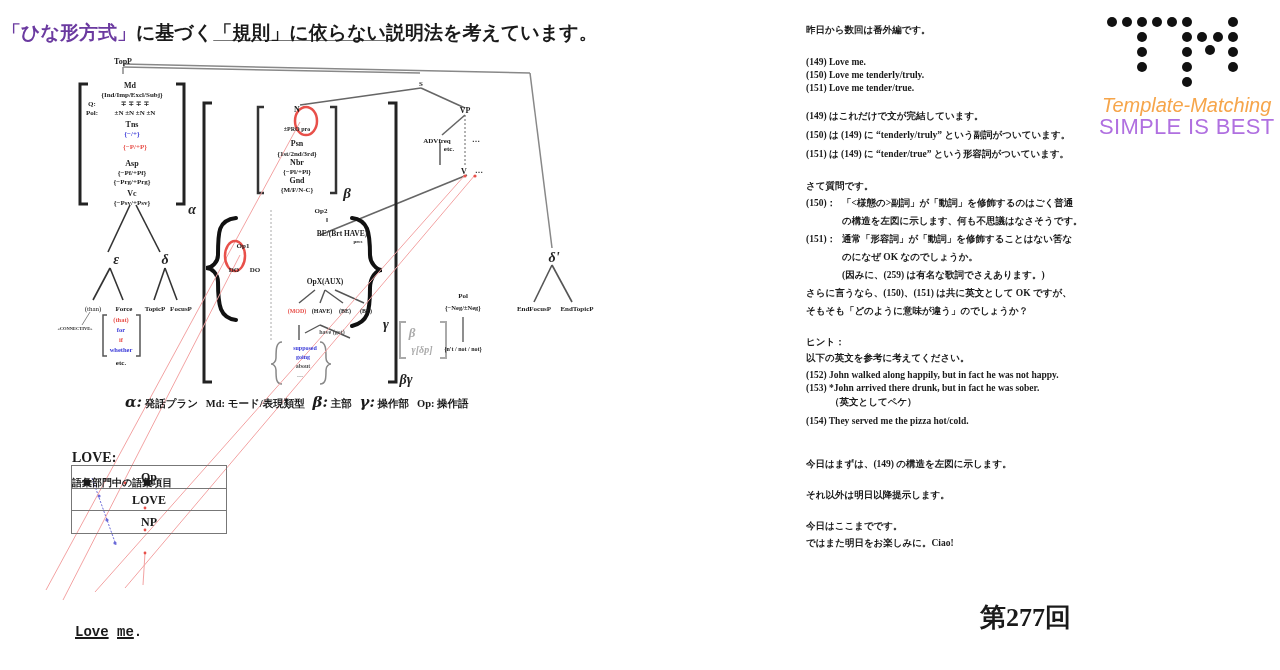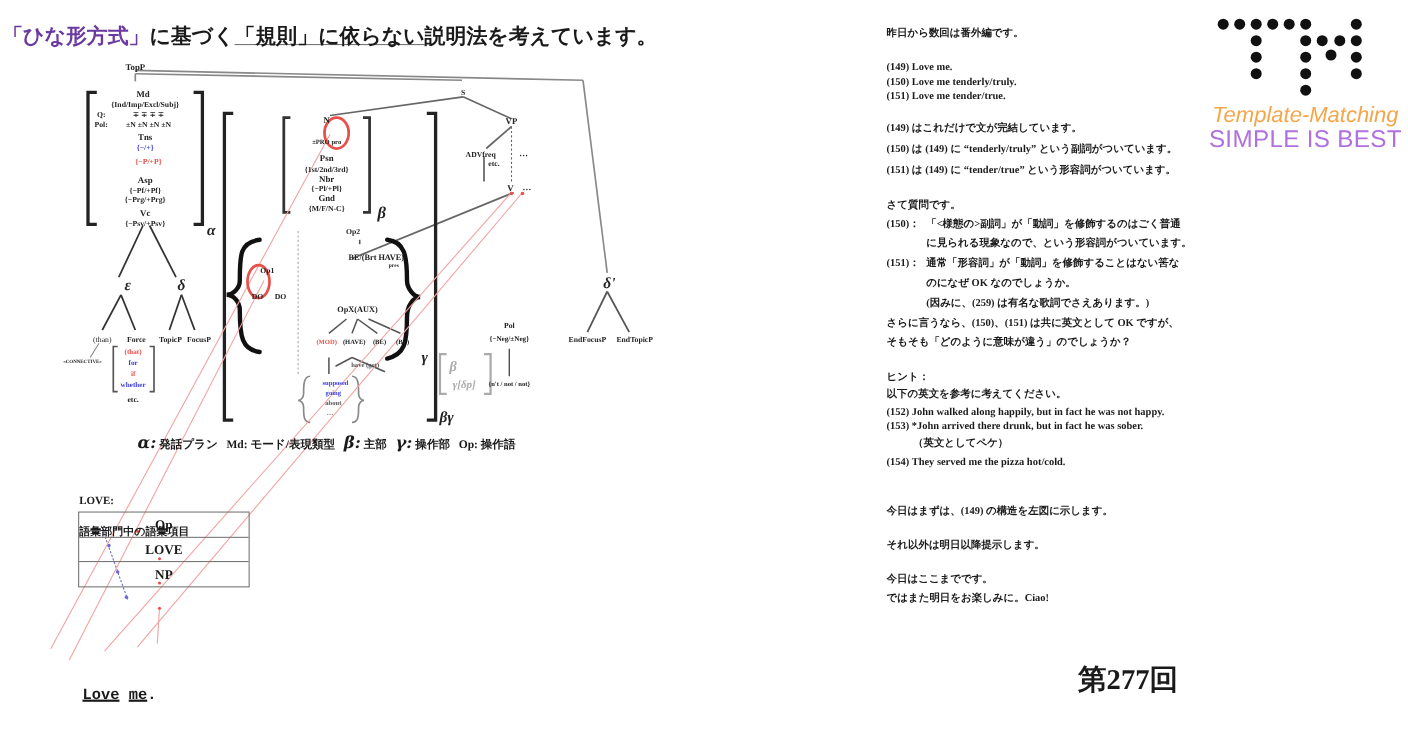--- a/index.html
+++ b/index.html
@@ -8,21 +8,21 @@
   .abs { position:absolute; }
   .title { left:2px; top:20px; font-size:19px; font-weight:bold; white-space:nowrap; }
   .title .purple { color:#6b3aa0; }
   .title .ul { text-decoration:underline; text-decoration-color:#777; }
   svg.diagram { position:absolute; left:0; top:0; }
   .t { font-family:"Liberation Serif","DejaVu Serif",serif; font-weight:bold; }
   .rt { position:absolute; font-size:9.5px; font-weight:bold; white-space:nowrap; font-family:"Liberation Serif","DejaVu Serif",serif; }
   .legend { left:125px; top:393px; font-size:10.5px; font-weight:bold; white-space:nowrap; font-family:"Liberation Serif",serif; }
   .legend i { font-size:15px; font-family:"DejaVu Serif",serif; }
   .lex-label { left:72px; top:438px; font-size:10px; font-weight:bold; font-family:"Liberation Serif",serif;margin-top:38px; }
-  .lex-title { left:72px; top:450px; font-size:10px; font-weight:bold; font-family:"Liberation Serif",serif; }
+  .lex-title { left:72px; top:450px; font-size:14px; font-weight:bold; font-family:"Liberation Serif",serif; }
   .lex-table { left:71px; top:465px; width:154px; border:1.5px solid #777; }
   .lex-row { height:21.5px; border-bottom:1.5px solid #777; text-align:center; font-size:12px; font-weight:bold; line-height:22px; font-family:"Liberation Serif",serif; }
   .lex-row:last-child { border-bottom:none; }
   .lex-row small { font-size:8px; font-weight:normal; }
   .sentence { left:75px; top:580px; font-size:14px; font-weight:bold; font-family:Liberation Mono, monospace;margin-top:44px; }
   .sentence u { text-decoration-thickness:2px; }
   .episode { left:980px; top:600px; font-size:26px; font-weight:bold; font-family:"Liberation Serif","DejaVu Serif",serif; }
   .logo { left:1098px; top:8px; width:180px; height:140px; }
   .logo-sub1 { left:1102px; top:94px; font-size:20px; font-style:italic; color:#f6a54a; font-family:"Liberation Sans",sans-serif; white-space:nowrap; }
   .logo-sub2 { left:1099px; top:114px; font-size:22px; color:#b070e0; font-family:"Liberation Sans",sans-serif; letter-spacing:0.3px; white-space:nowrap; }
@@ -251,21 +251,21 @@
   <div class="rt" style="left:806px;top:24px">昨日から数回は番外編です。</div>
   <div class="rt" style="left:806px;top:57px">(149) Love me.</div>
   <div class="rt" style="left:806px;top:70px">(150) Love me tenderly/truly.</div>
   <div class="rt" style="left:806px;top:83px">(151) Love me tender/true.</div>
   <div class="rt" style="left:806px;top:110px">(149) はこれだけで文が完結しています。</div>
   <div class="rt" style="left:806px;top:129px">(150) は (149) に “tenderly/truly” という副詞がついています。</div>
   <div class="rt" style="left:806px;top:148px">(151) は (149) に “tender/true” という形容詞がついています。</div>
   <div class="rt" style="left:806px;top:180px">さて質問です。</div>
   <div class="rt" style="left:806px;top:197px">(150)：</div>
   <div class="rt" style="left:842px;top:197px">「&lt;様態の&gt;副詞」が「動詞」を修飾するのはごく普通</div>
-  <div class="rt" style="left:842px;top:215px">に見られる現象なので、という形容詞がついています。</div>
+  <div class="rt" style="left:842px;top:215px">の構造を左図に示します、何も不思議はなさそうです。</div>
   <div class="rt" style="left:806px;top:233px">(151)：</div>
   <div class="rt" style="left:842px;top:233px">通常「形容詞」が「動詞」を修飾することはない筈な</div>
   <div class="rt" style="left:842px;top:251px">のになぜ OK なのでしょうか。</div>
   <div class="rt" style="left:842px;top:269px">(因みに、(259) は有名な歌詞でさえあります。)</div>
   <div class="rt" style="left:806px;top:287px">さらに言うなら、(150)、(151) は共に英文として OK ですが、</div>
   <div class="rt" style="left:806px;top:305px">そもそも「どのように意味が違う」のでしょうか？</div>
   <div class="rt" style="left:806px;top:336px">ヒント：</div>
   <div class="rt" style="left:806px;top:352px">以下の英文を参考に考えてください。</div>
   <div class="rt" style="left:806px;top:370px">(152) John walked along happily, but in fact he was not happy.</div>
   <div class="rt" style="left:806px;top:383px">(153) *John arrived there drunk, but in fact he was sober.</div>

